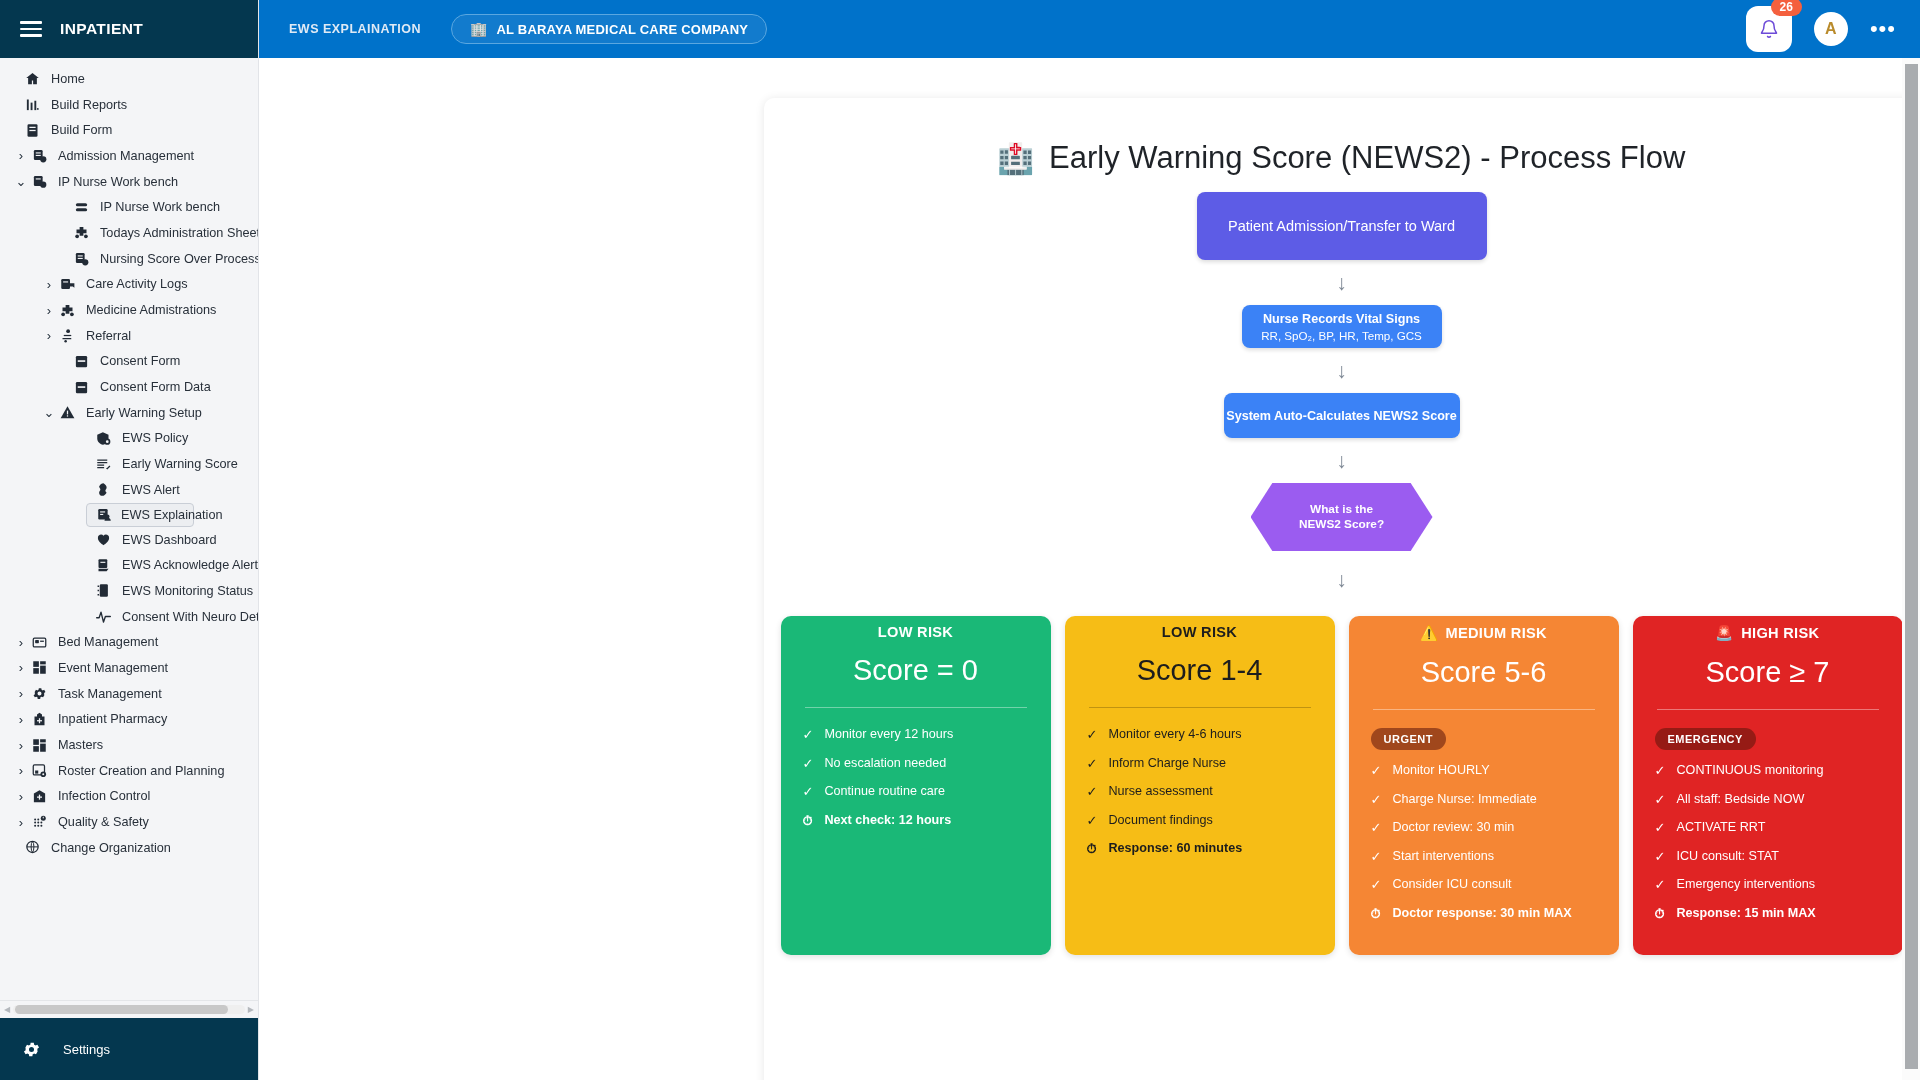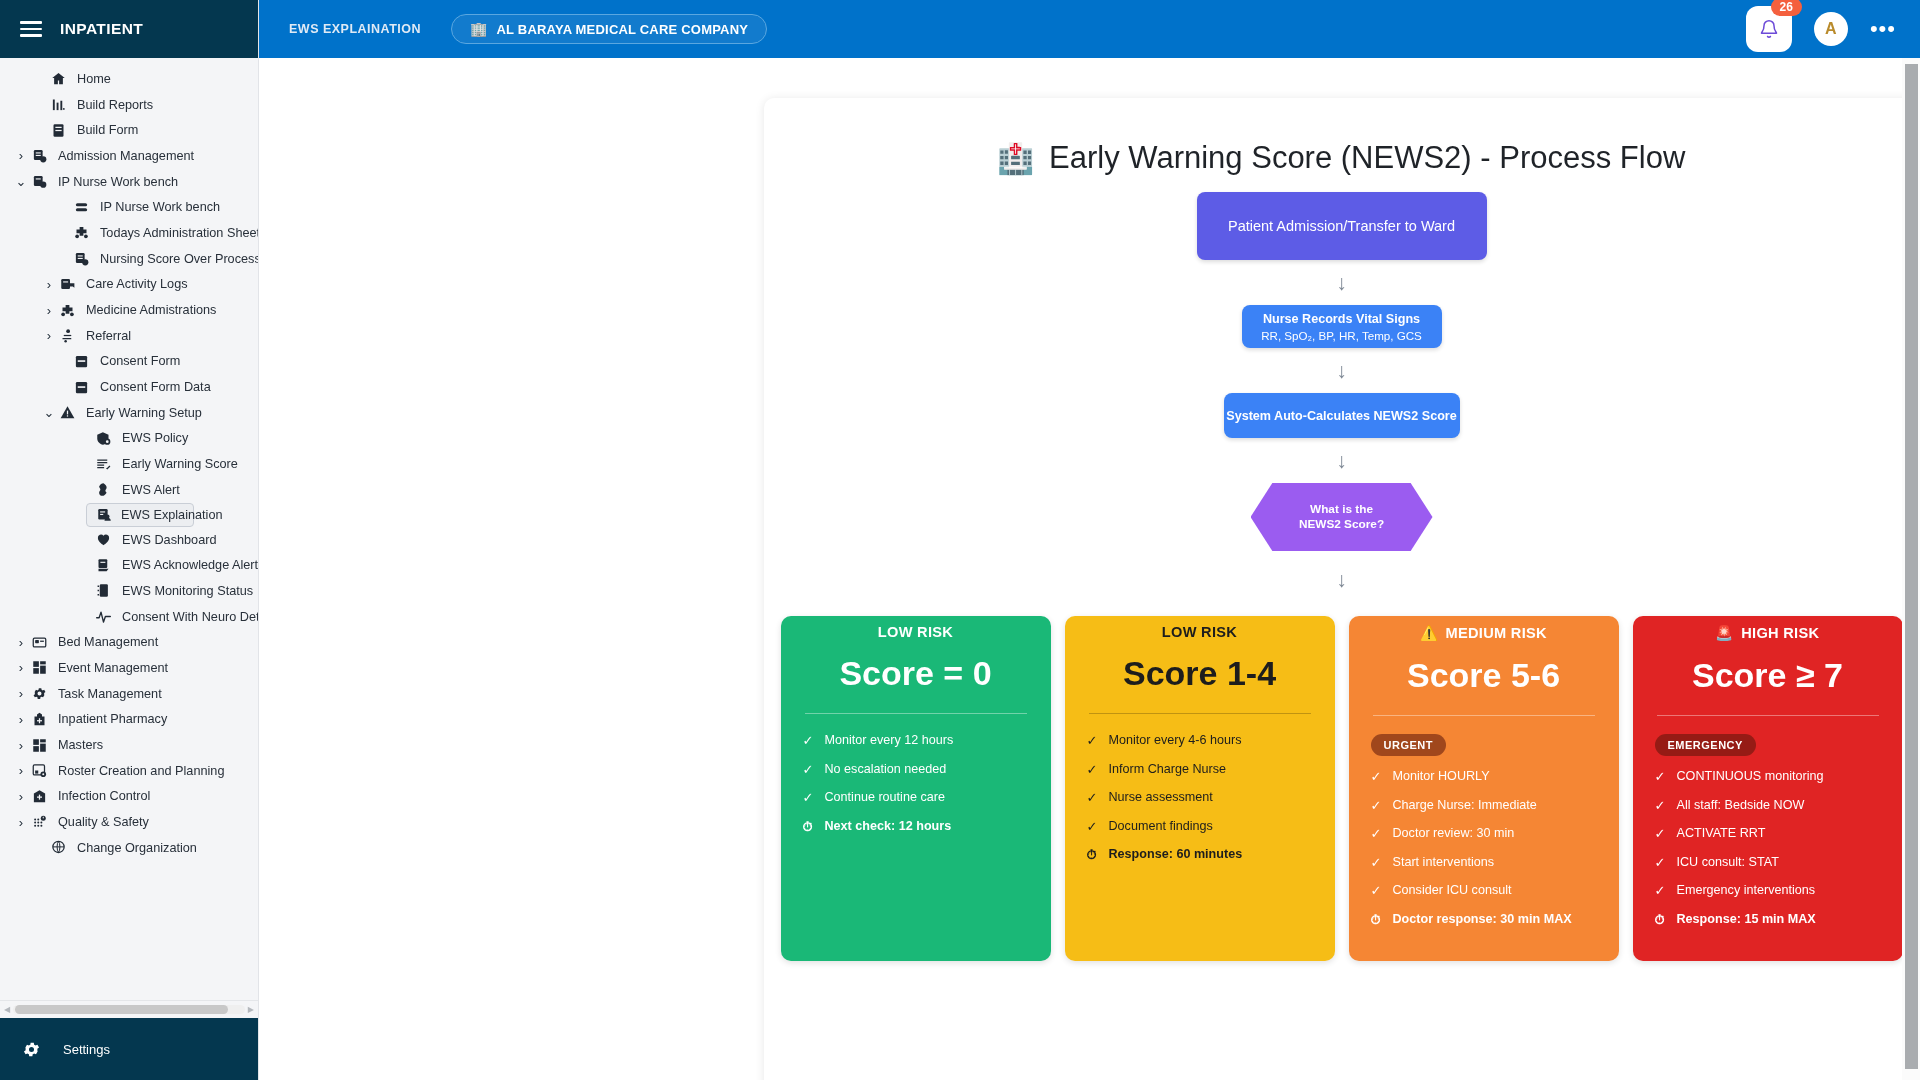--- a/index.html
+++ b/index.html
@@ -43,21 +43,21 @@
   .nav-item .chev {
     width: 14px; display:flex; align-items:center; justify-content:center;
     font-size: 10px; color:#25313d; flex:0 0 14px;
   }
   .nav-item .ic {
     width: 22px; height:16px; display:flex; align-items:center; justify-content:center;
     flex: 0 0 22px; color:#222b36;
   }
   .nav-item .lbl { padding-left: 8px; }
   .nav-l0 { padding-left: 14px; }
-  .nav-l0-noarrow { padding-left: 47px; }
+  .nav-l0-noarrow { padding-left: 21px; }
   .nav-l1 { padding-left: 70px; }
   .nav-l1-arrow { padding-left: 42px; }
   .nav-l2 { padding-left: 92px; }
   .nav-item.selected {
     background:#eceef1; border:1px solid #c9ced6; border-radius:4px;
     height: 24px; margin-left: 86px; padding-left: 6px; width: 108px;
   }
   .nav-item.selected .lbl { padding-left: 6px; }
 
   .sb-hscroll {
@@ -153,21 +153,21 @@
   }
   .card.green  { background:#1ab877; }
   .card.yellow { background:#f6bd16; color:#1d1d1d; }
   .card.orange { background:#f58634; }
   .card.red    { background:#e02424; }
 
   .card-head {
     text-align:center; font-size:14.6px; font-weight:700; letter-spacing:.3px;
     display:flex; align-items:center; justify-content:center; gap:7px;
   }
-  .card-score { text-align:center; font-size:34px; font-weight:700; margin-top:14px; }
+  .card-score { text-align:center; font-size:29px; font-weight:400; margin-top:14px; }
   .divider { height:1px; background:rgba(255,255,255,.38); margin:20px 2px 18px; }
   .card.yellow .divider { background:rgba(0,0,0,.22); }
 
   .pill {
     display:inline-block; background:rgba(90,20,10,.55); color:#fff;
     font-size:11px; font-weight:700; letter-spacing:.5px;
     border-radius:12px; padding:5px 13px; margin-bottom:12px;
   }
   .li {
     display:flex; align-items:flex-start; gap:10px;

